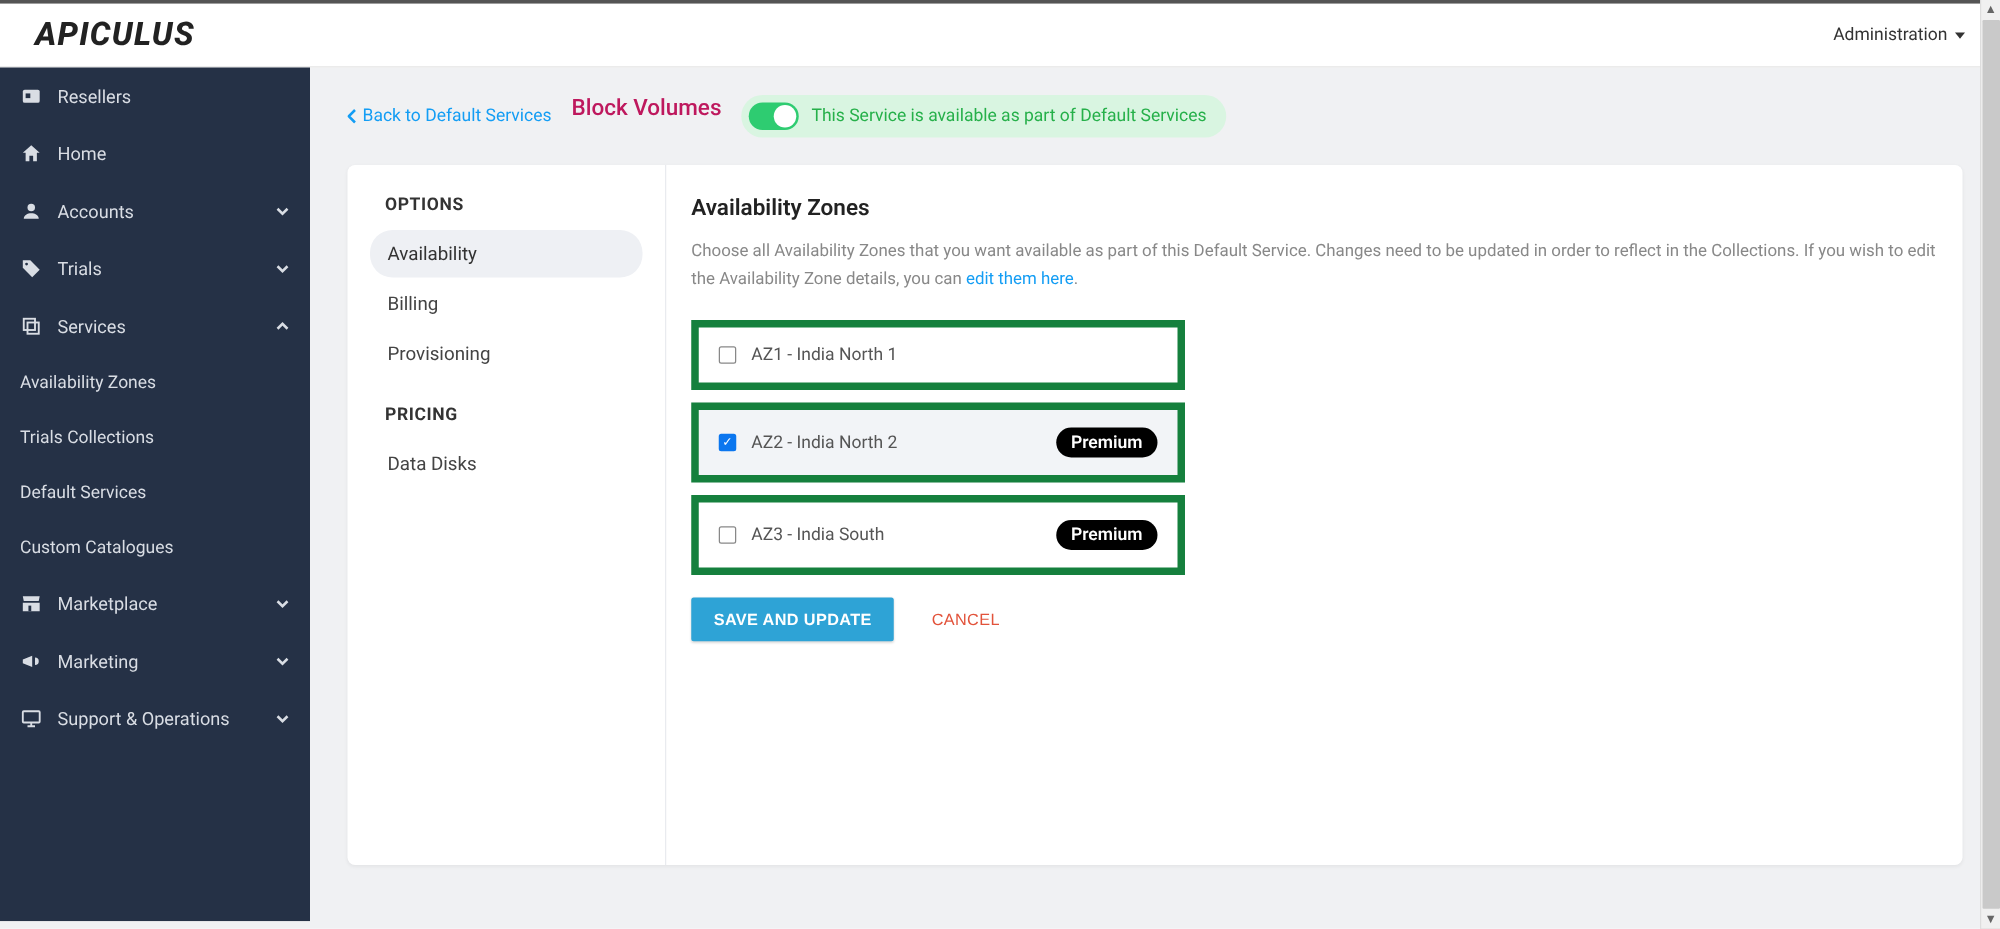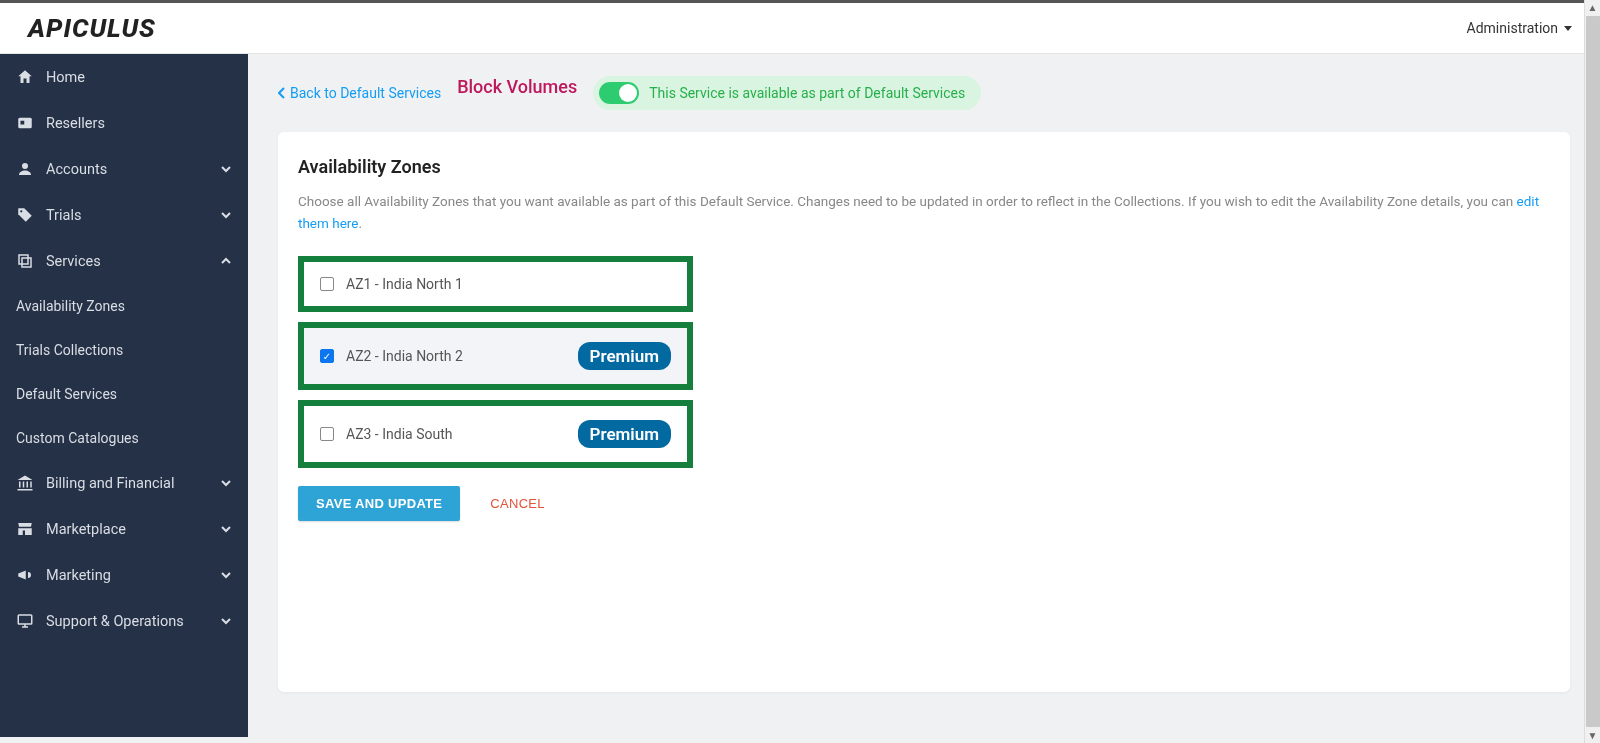--- a/index.html
+++ b/index.html
@@ -201,23 +201,23 @@
   align-items: center;
   justify-content: center;
 }
 .zone-check.checked {
   background: #0b76ef;
   border-color: #0b76ef;
   color: #fff;
   font-size: 10px;
 }
 .badge-premium {
-  background: #0369a1;
+  background: #000000;
   color: #fff;
-  font-size: 17px;
+  font-size: 14px;
   font-weight: 600;
   padding: 4px 12px;
   border-radius: 12px;
 }
 .actions { margin-top: 18px; display: flex; align-items: center; gap: 30px; }
 .btn-primary {
   background: #2ea3d6;
   color: #fff;
   border: none;
   padding: 10px 18px;
@@ -276,35 +276,35 @@
     <span class="caret"></span>
   </div>
 </div>
 
 <div class="layout">
   <nav class="sidebar" id="sidebar">
       <div class="nav-item">
         <div class="nav-item-left">
           <span class="nav-icon">
             <svg width="18" height="18" viewBox="0 0 24 24" fill="#d9dde4">
-              <path d="M12 3l9 8h-3v9h-4v-6h-4v6H6v-9H3z"></path>
-            </svg>
-          </span>
-          <span>Home</span>
-        </div>
-      </div>
-      <div class="nav-item">
-        <div class="nav-item-left">
-          <span class="nav-icon">
-            <svg width="18" height="18" viewBox="0 0 24 24" fill="#d9dde4">
               <rect x="3" y="5" width="18" height="14" rx="2"></rect>
               <rect x="6" y="9" width="5" height="5" fill="#253146"></rect>
             </svg>
           </span>
           <span>Resellers</span>
+        </div>
+      </div>
+      <div class="nav-item">
+        <div class="nav-item-left">
+          <span class="nav-icon">
+            <svg width="18" height="18" viewBox="0 0 24 24" fill="#d9dde4">
+              <path d="M12 3l9 8h-3v9h-4v-6h-4v6H6v-9H3z"></path>
+            </svg>
+          </span>
+          <span>Home</span>
         </div>
       </div>
       <div class="nav-item expandable">
         <div class="nav-item-left">
           <span class="nav-icon">
             <svg width="18" height="18" viewBox="0 0 24 24" fill="#d9dde4">
               <circle cx="12" cy="8" r="4"></circle>
               <path d="M4 20c0-4 4-6 8-6s8 2 8 6z"></path>
             </svg>
           </span>
@@ -345,35 +345,20 @@
         <span class="chev">
           <svg width="12" height="12" viewBox="0 0 12 12">
             <path d="M2 8 L6 4 L10 8" stroke="#d9dde4" stroke-width="2" fill="none"></path>
           </svg>
         </span>
       </div>
       <div class="nav-sub">Availability Zones</div>
       <div class="nav-sub">Trials Collections</div>
       <div class="nav-sub">Default Services</div>
       <div class="nav-sub">Custom Catalogues</div>
-      <div class="nav-item expandable">
-        <div class="nav-item-left">
-          <span class="nav-icon">
-            <svg width="18" height="18" viewBox="0 0 24 24" fill="#d9dde4">
-              <path d="M12 2L2 8h20zM4 10h2v8H4zm5 0h2v8H9zm5 0h2v8h-2zm5 0h2v8h-2zM2 20h20v2H2z"></path>
-            </svg>
-          </span>
-          <span>Billing and Financial</span>
-        </div>
-        <span class="chev">
-          <svg width="12" height="12" viewBox="0 0 12 12">
-            <path d="M2 4 L6 8 L10 4" stroke="#d9dde4" stroke-width="2" fill="none"></path>
-          </svg>
-        </span>
-      </div>
       <div class="nav-item expandable">
         <div class="nav-item-left">
           <span class="nav-icon">
             <svg width="18" height="18" viewBox="0 0 24 24" fill="#d9dde4">
               <path d="M3 4h18l-1 5H4zm0 7h18v9H3z"></path>
               <rect x="9" y="14" width="3" height="6" fill="#253146"></rect>
             </svg>
           </span>
           <span>Marketplace</span>
         </div>
@@ -425,20 +410,32 @@
         <span>Back to Default Services</span>
       </div>
       <div class="page-title">Block Volumes</div>
       <div class="status-pill">
         <div class="toggle"></div>
         <span>This Service is available as part of Default Services</span>
       </div>
     </div>
 
     <div class="panel">
+      <aside class="panel-side">
+        <div class="section-head">OPTIONS</div>
+        <div id="opts1">
+            <div class="option-item active">Availability</div>
+            <div class="option-item">Billing</div>
+            <div class="option-item">Provisioning</div>
+          </div>
+        <div class="section-head section-gap">PRICING</div>
+        <div id="opts2">
+            <div class="option-item">Data Disks</div>
+          </div>
+      </aside>
 
       <section class="panel-main">
         <div class="main-title">Availability Zones</div>
         <div class="help-text">
           <span>Choose all Availability Zones that you want available as part of this Default Service. Changes need to be updated in order to reflect in the Collections. If you wish to edit the Availability Zone details, you can </span>
           <a>edit them here</a><span>.</span>
         </div>
 
         <div class="zone-list" id="zones">
             <div class="zone-row">

